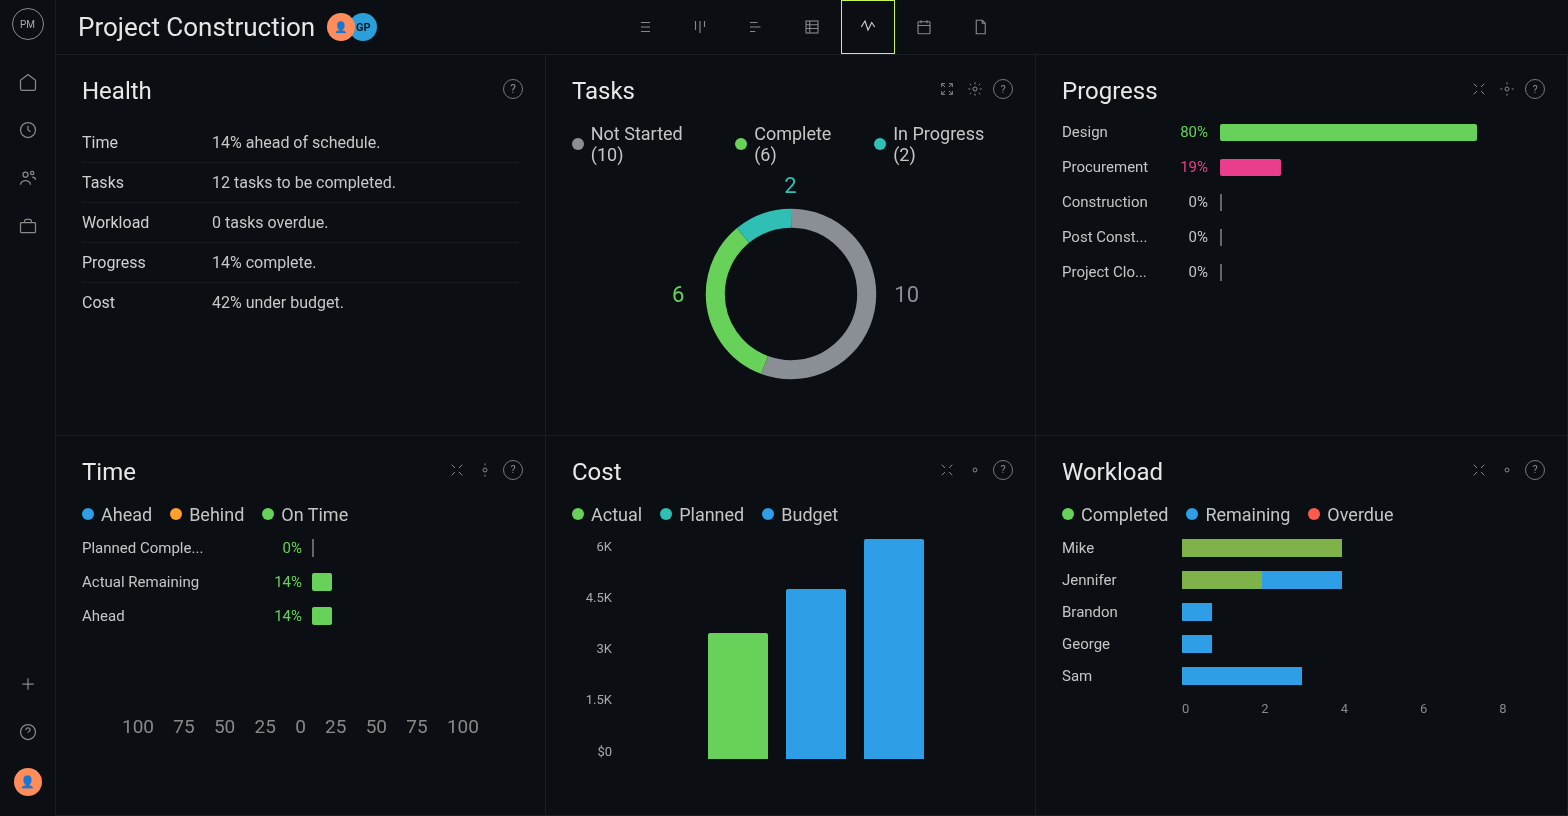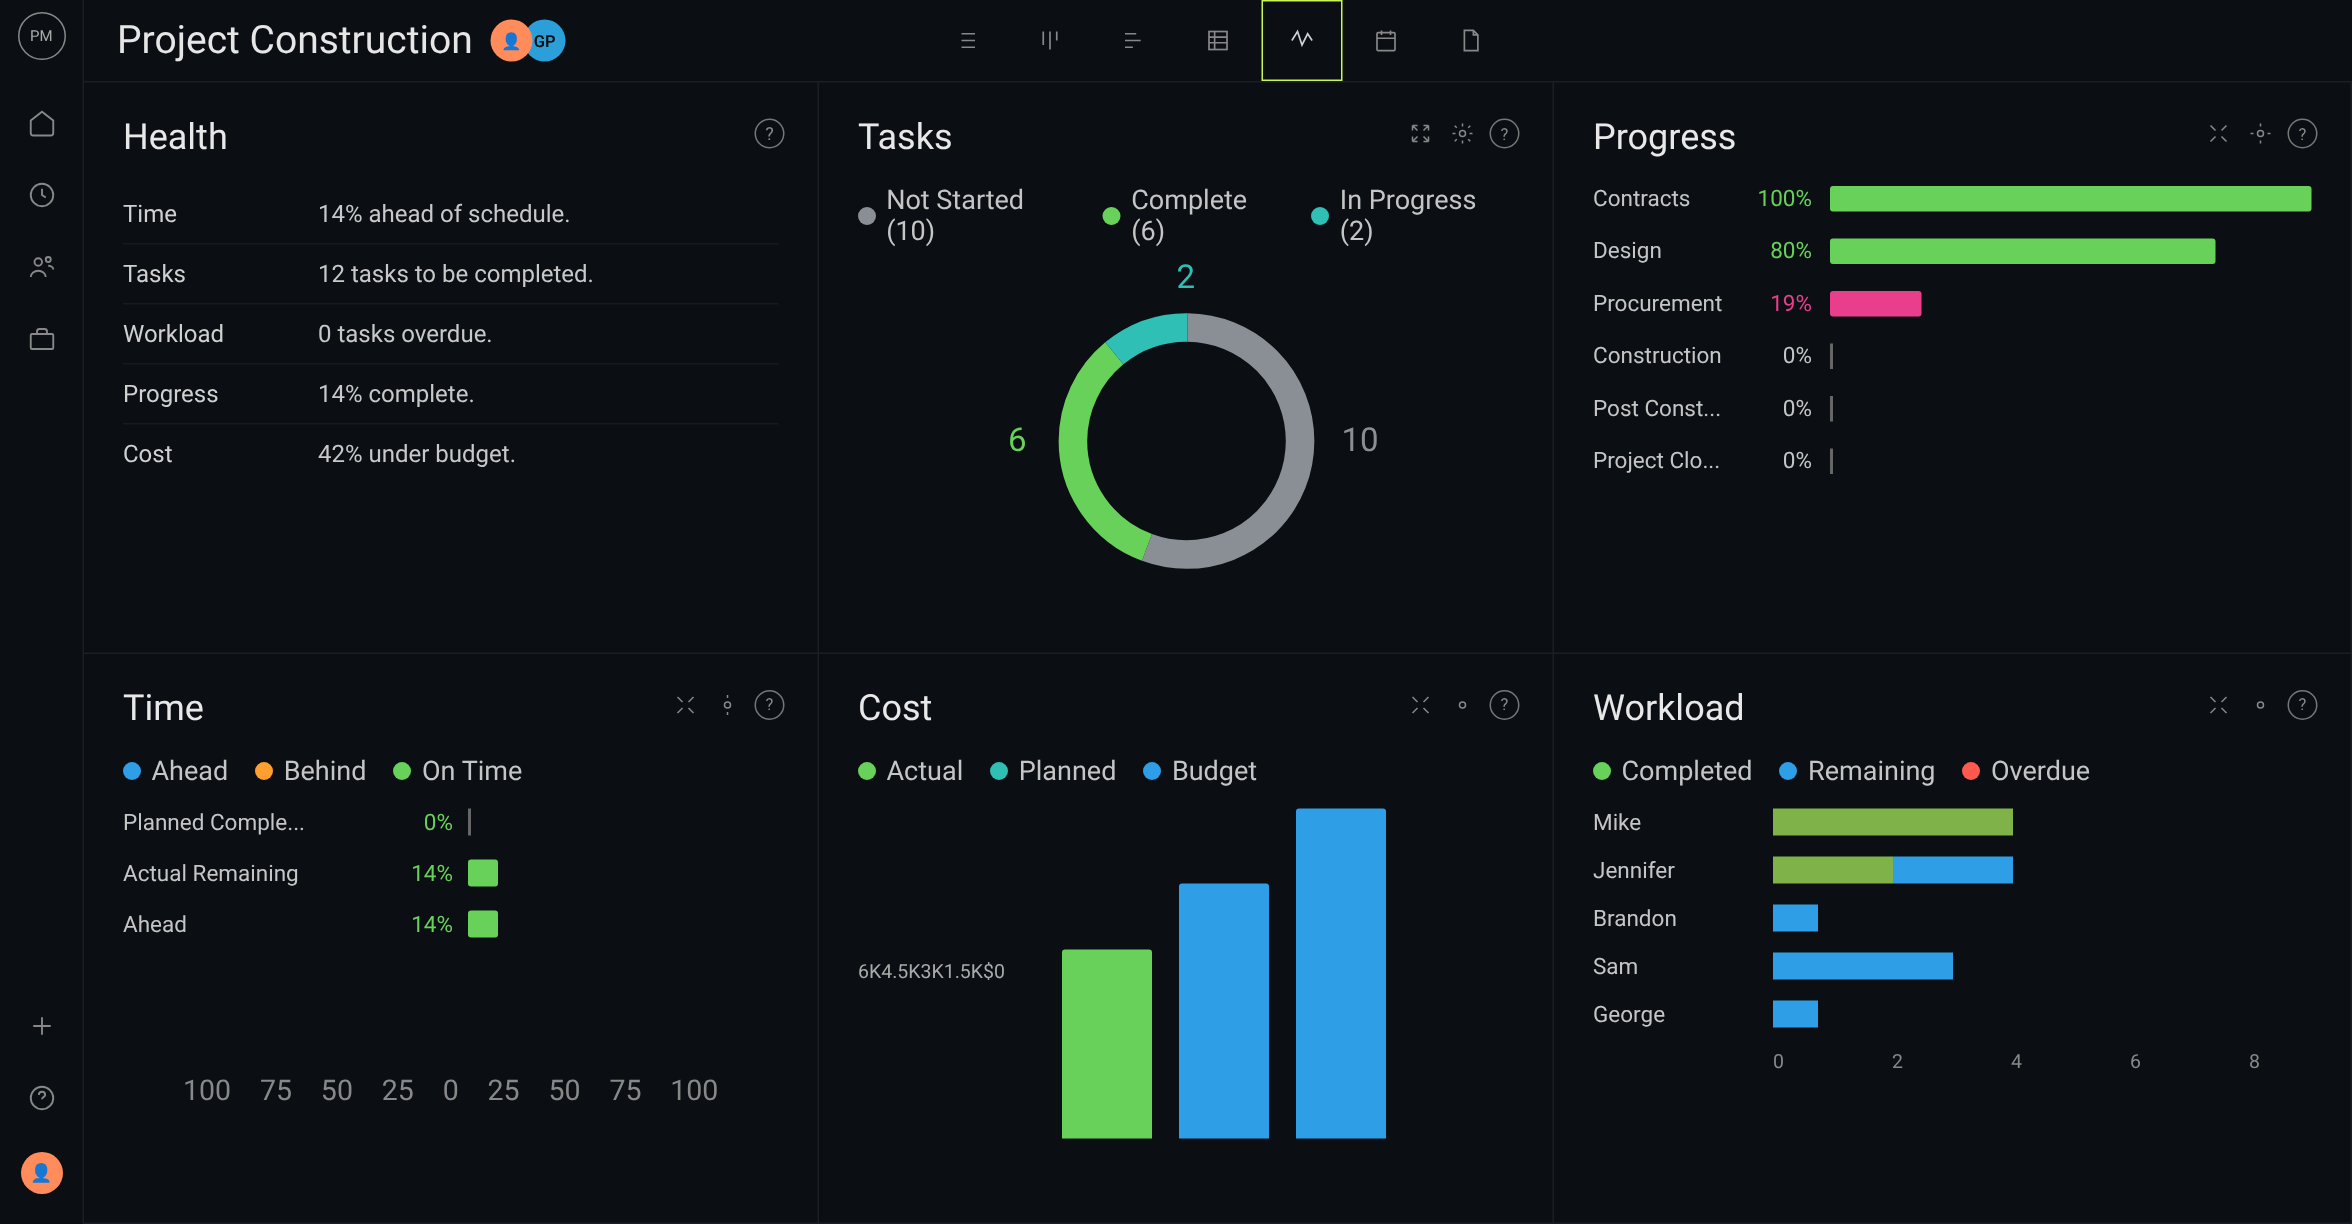--- a/index.html
+++ b/index.html
@@ -41,21 +41,21 @@
 .pr-val{width:48px;text-align:right;margin-right:12px}
 .pr-bar-bg{flex:1;height:17px;position:relative}
 .pr-bar{height:17px;border-radius:2px}
 .pr-tick{position:absolute;left:0;width:2px;height:17px;background:#666}
 .time-row{display:flex;align-items:center;margin-bottom:16px;font-size:15px}
 .tname{width:160px;color:#c5c5c5;white-space:nowrap;overflow:hidden;text-overflow:ellipsis}
 .tval{width:60px;text-align:right;color:#68d15a;margin-right:10px}
 .tbar{height:18px;background:#68d15a;border-radius:2px}
 .axis{display:flex;justify-content:space-between;font-size:19px;color:#888;margin-top:90px;padding:0 40px}
 .cost-chart{position:relative;height:240px;margin-top:10px;padding-left:48px}
-.yaxis{position:absolute;left:0;top:0;bottom:20px;width:40px;display:flex;flex-direction:row;justify-content:space-between;align-items:center;font-size:13px;color:#aaa}
+.yaxis{position:absolute;left:0;top:0;bottom:20px;width:40px;display:flex;flex-direction:column;justify-content:space-between;align-items:flex-end;font-size:13px;color:#aaa}
 .bars{position:absolute;left:60px;right:10px;bottom:20px;top:0;display:flex;align-items:flex-end;justify-content:center;gap:18px}
 .bar{width:60px;border-radius:2px 2px 0 0}
 .wrow{display:flex;align-items:flex-start;margin-bottom:14px;font-size:15px}
 .wname{width:120px;color:#c5c5c5}
 .wbar-area{flex:1;display:flex;height:18px}
 .wseg{height:18px}
 .waxis{display:flex;font-size:13px;color:#888;padding-left:120px;gap:72px;margin-top:16px}
 .help-single{position:absolute;top:24px;right:22px;width:20px;height:20px;border:1.3px solid #777;border-radius:50%;display:flex;align-items:center;justify-content:center;font-size:12px;color:#888;cursor:pointer}
 .qm{width:18px;height:18px;border:1.3px solid #777;border-radius:50%;display:flex;align-items:center;justify-content:center;font-size:11px}
 </style>
@@ -232,27 +232,20 @@
         <span>
             <svg viewBox="0 0 24 24">
               <circle cx="12" cy="12" r="3"></circle>
               <path d="M12 2v3M12 19v3M2 12h3M19 12h3"></path>
             </svg>
           </span>
         <span class="qm">?</span>
       </div>
       <div id="progress-rows">
           <div class="pr-row">
-            <div class="pr-name">Contracts</div>
-            <div class="pr-val" style="color:#68d15a">100%</div>
-            <div class="pr-bar-bg">
-              <div class="pr-bar" style="width:100%;background:#68d15a"></div>
-            </div>
-          </div>
-          <div class="pr-row">
             <div class="pr-name">Design</div>
             <div class="pr-val" style="color:#68d15a">80%</div>
             <div class="pr-bar-bg">
               <div class="pr-bar" style="width:80%;background:#68d15a"></div>
             </div>
           </div>
           <div class="pr-row">
             <div class="pr-name">Procurement</div>
             <div class="pr-val" style="color:#e83e8c">19%</div>
             <div class="pr-bar-bg">
@@ -432,29 +425,29 @@
               <div class="wseg" style="background:#2e9fe6;width:80px"></div>
             </div>
           </div>
           <div class="wrow">
             <div class="wname">Brandon</div>
             <div class="wbar-area">
               <div class="wseg" style="background:#2e9fe6;width:30px"></div>
             </div>
           </div>
           <div class="wrow">
+            <div class="wname">George</div>
+            <div class="wbar-area">
+              <div class="wseg" style="background:#2e9fe6;width:30px"></div>
+            </div>
+          </div>
+          <div class="wrow">
             <div class="wname">Sam</div>
             <div class="wbar-area">
               <div class="wseg" style="background:#2e9fe6;width:120px"></div>
-            </div>
-          </div>
-          <div class="wrow">
-            <div class="wname">George</div>
-            <div class="wbar-area">
-              <div class="wseg" style="background:#2e9fe6;width:30px"></div>
             </div>
           </div>
         </div>
       <div class="waxis" id="work-axis">
           <span>0</span>
           <span>2</span>
           <span>4</span>
           <span>6</span>
           <span>8</span>
         </div>

